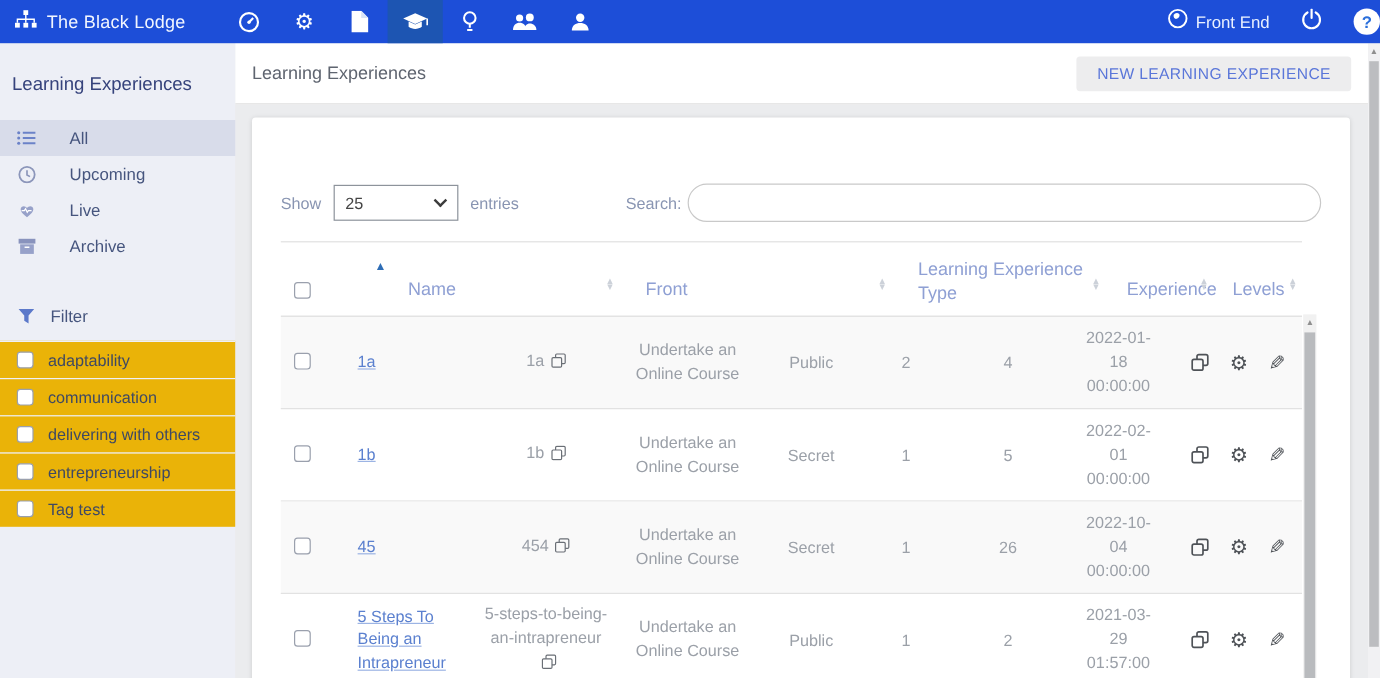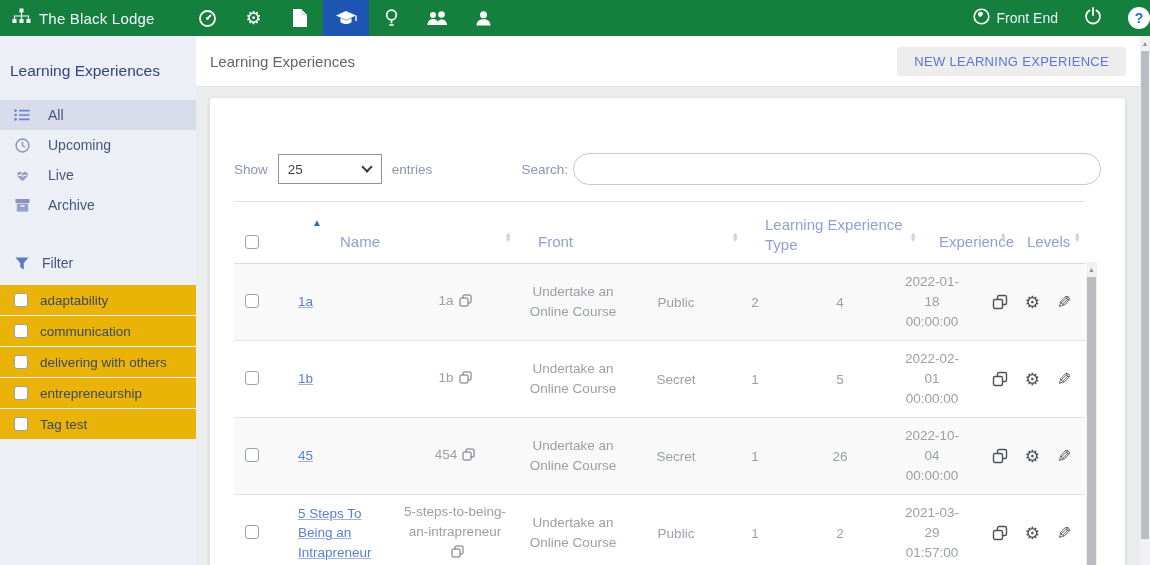--- a/index.html
+++ b/index.html
@@ -1,35 +1,35 @@
 <!DOCTYPE html>
 <html><head>
 <meta charset="utf-8">
 <style>
   * { box-sizing: border-box; margin: 0; padding: 0; }
   html,body { width:1150px; height:565px; overflow:hidden; }
   body { font-family:"Liberation Sans", sans-serif; background:#ebecee; position:relative; }
 
   
-  .navbar { position:absolute; top:0; left:0; width:1150px; height:36px; background:#15803d; display:flex; align-items:center; color:#fff; z-index:30; }
+  .navbar { position:absolute; top:0; left:0; width:1150px; height:36px; background:#1d4ed8; display:flex; align-items:center; color:#fff; z-index:30; }
   .brand { display:flex; align-items:center; gap:8px; padding:0 14px 0 12px; cursor:pointer; }
   .brand-text { font-size:15px; color:#f2f6ff; letter-spacing:.2px; }
   .nav-icons { display:flex; height:36px; margin-left:16px; }
   .nav-ic { width:46px; height:36px; display:flex; align-items:center; justify-content:center; cursor:pointer; }
   .nav-ic.active { background:#1d55b2; }
   .nav-right { margin-left:auto; display:flex; align-items:center; gap:26px; padding-right:0; }
   .frontend { display:flex; align-items:center; gap:7px; cursor:pointer; }
   .frontend-label { font-size:14px; color:#eaf1ff; }
   .help-circle { width:22px; height:22px; border-radius:50%; background:#fff; color:#2a6fdb; font-weight:bold; font-size:14px; display:flex; align-items:center; justify-content:center; cursor:pointer; }
   .gear-glyph { font-size:18px; color:#fff; line-height:1; }
 
   
   .sidebar { position:absolute; top:36px; left:0; width:196px; height:529px; background:#edeff6; z-index:10; }
   .side-title { padding:26px 12px 20px 10px; font-size:15.5px; color:#36437c; }
-  .side-item { height:30px; display:flex; align-items:center; gap:17px; padding-left:13px; font-size:14px; color:#46557e; cursor:pointer; }
+  .side-item { height:30px; display:flex; align-items:center; gap:27px; padding-left:13px; font-size:14px; color:#46557e; cursor:pointer; }
   .side-item.active { background:#d8dcea; }
   .side-item .ic { width:18px; display:flex; justify-content:center; }
   .side-group-gap { height:28px; }
   .filter-head { height:30px; display:flex; align-items:center; gap:11px; padding-left:13px; font-size:14px; color:#46557e; margin-bottom:6px; }
   .filter-row { height:31px; background:#eab308; border-top:1px solid #eef0f7; display:flex; align-items:center; gap:12px; padding-left:14px; cursor:pointer; }
   .filter-row label { font-size:13.5px; color:#3f4963; cursor:pointer; }
   input[type=checkbox] { appearance:none; -webkit-appearance:none; width:14px; height:14px; background:#fff; border:1px solid #9aa0ad; border-radius:3px; cursor:pointer; flex:none; }
 
   
   .main { position:absolute; top:36px; left:196px; width:954px; height:529px; background:#ebecee; }

